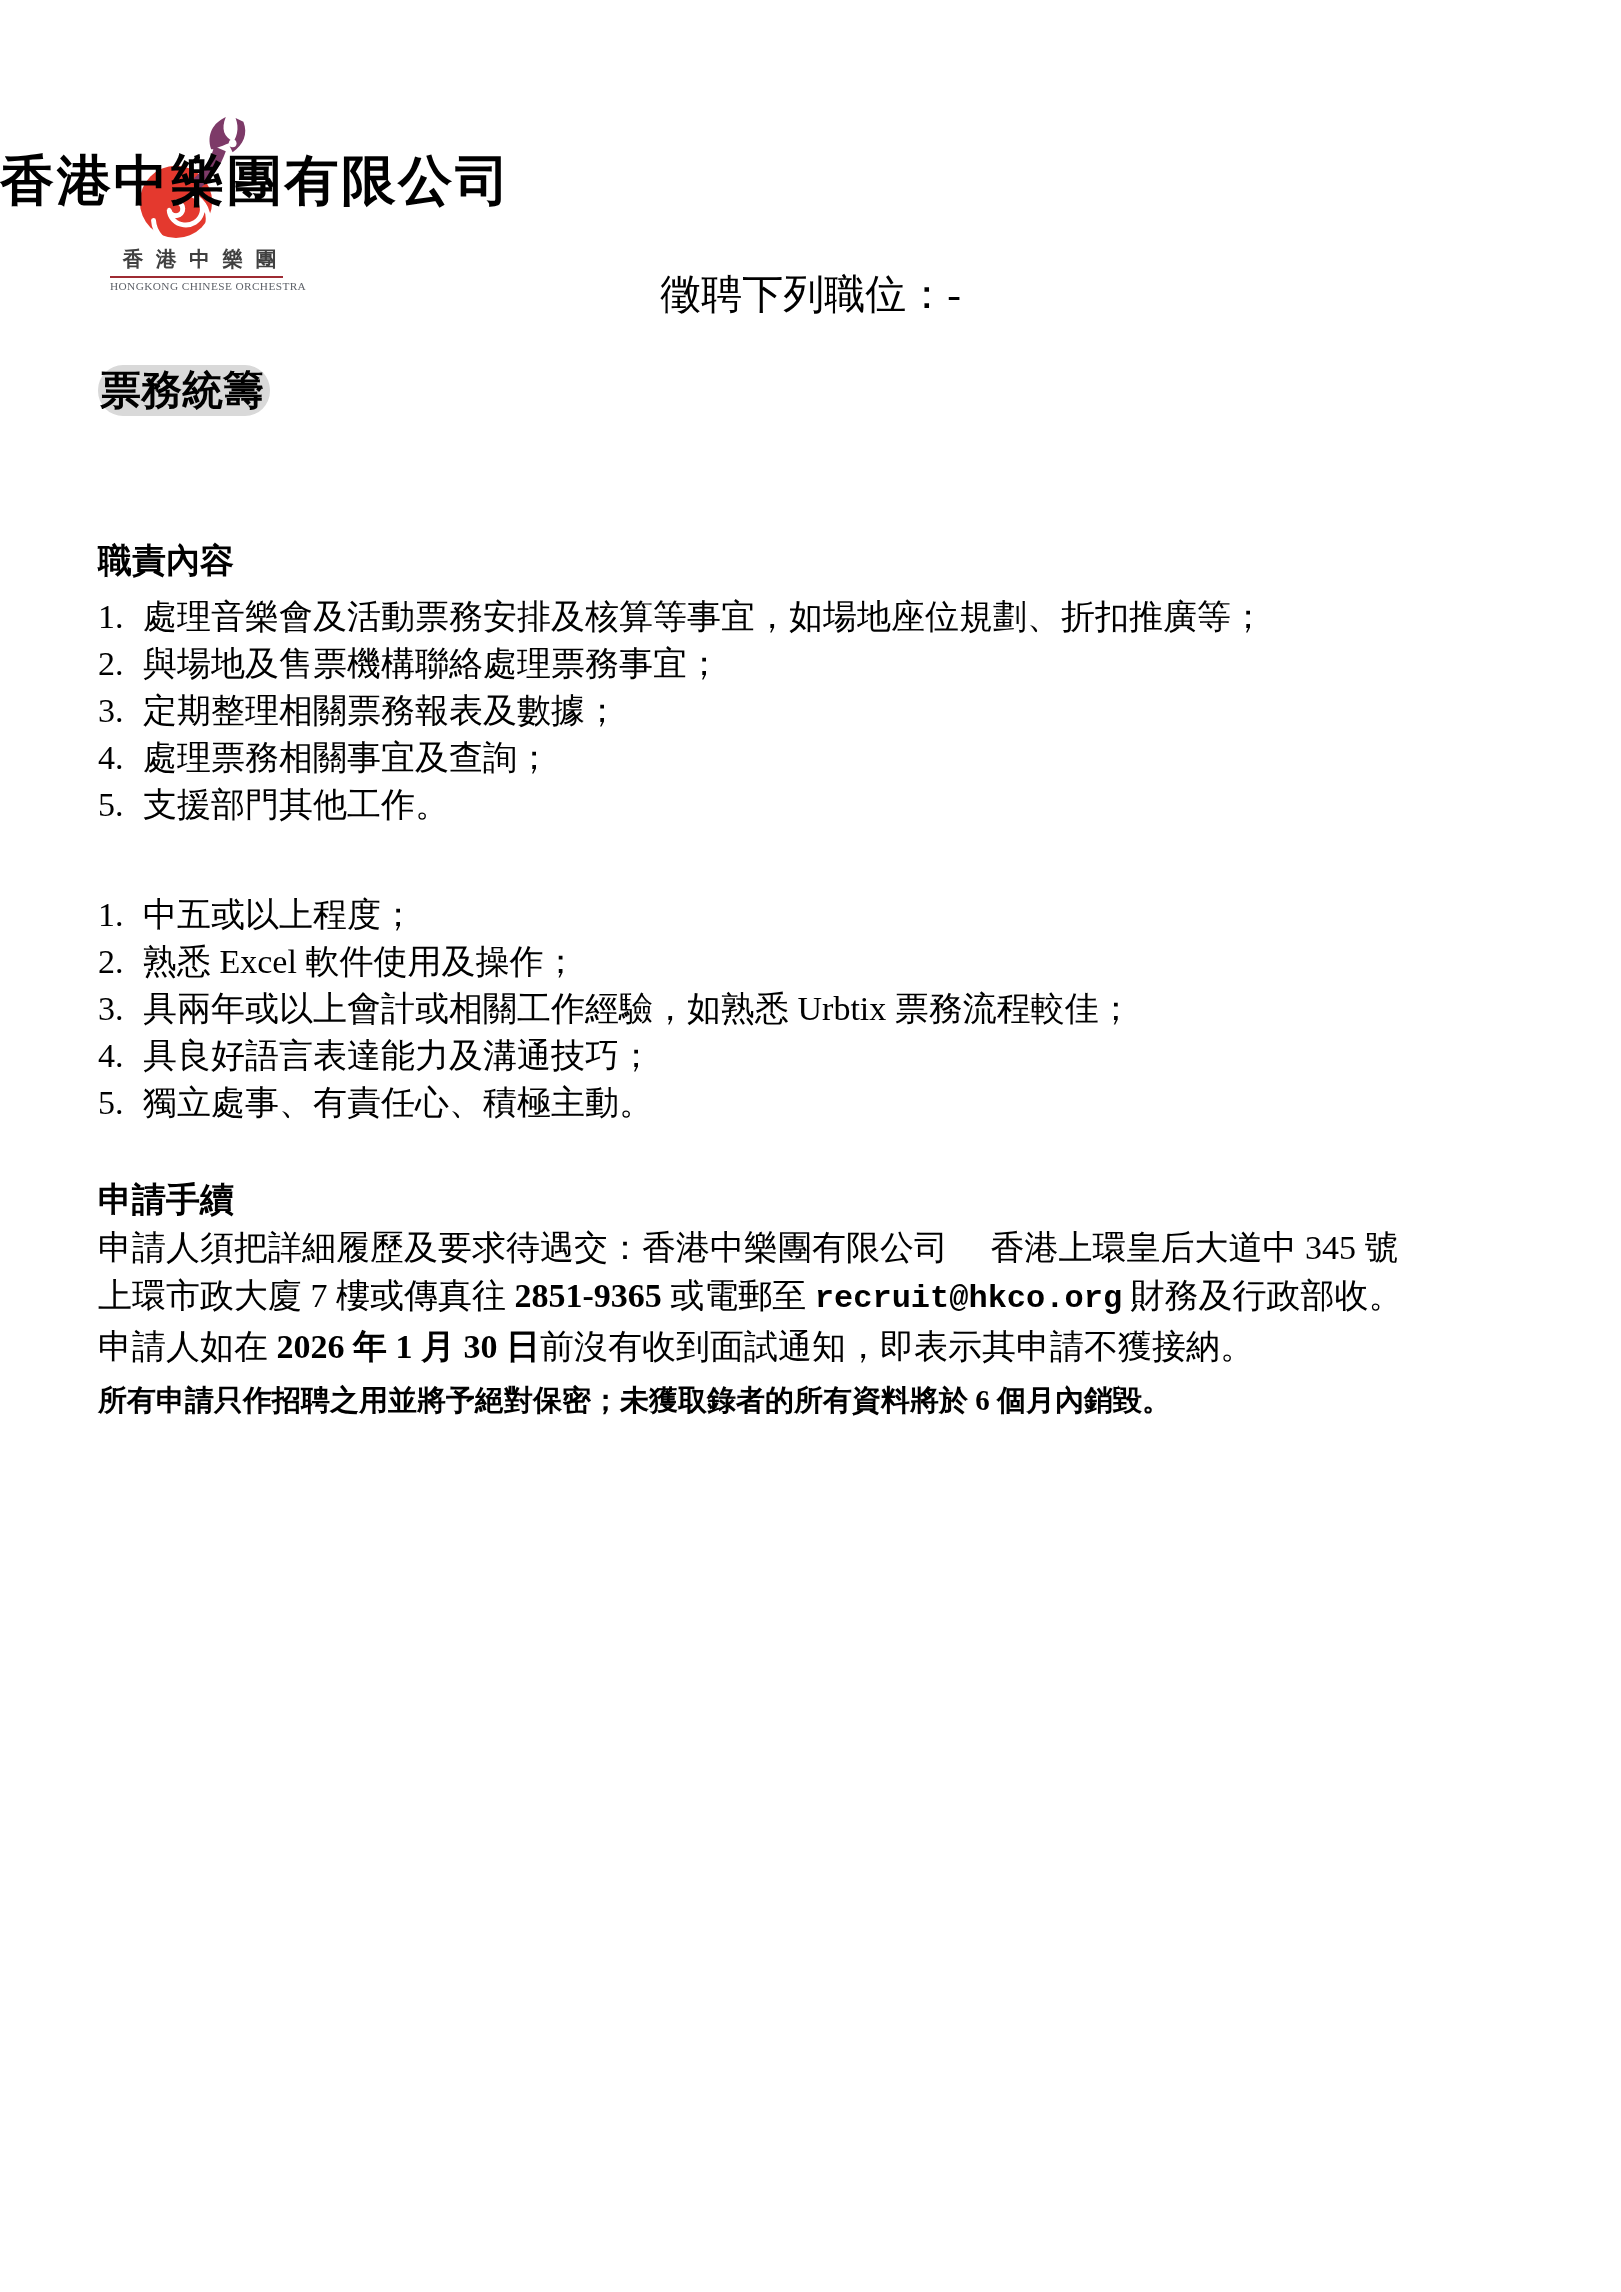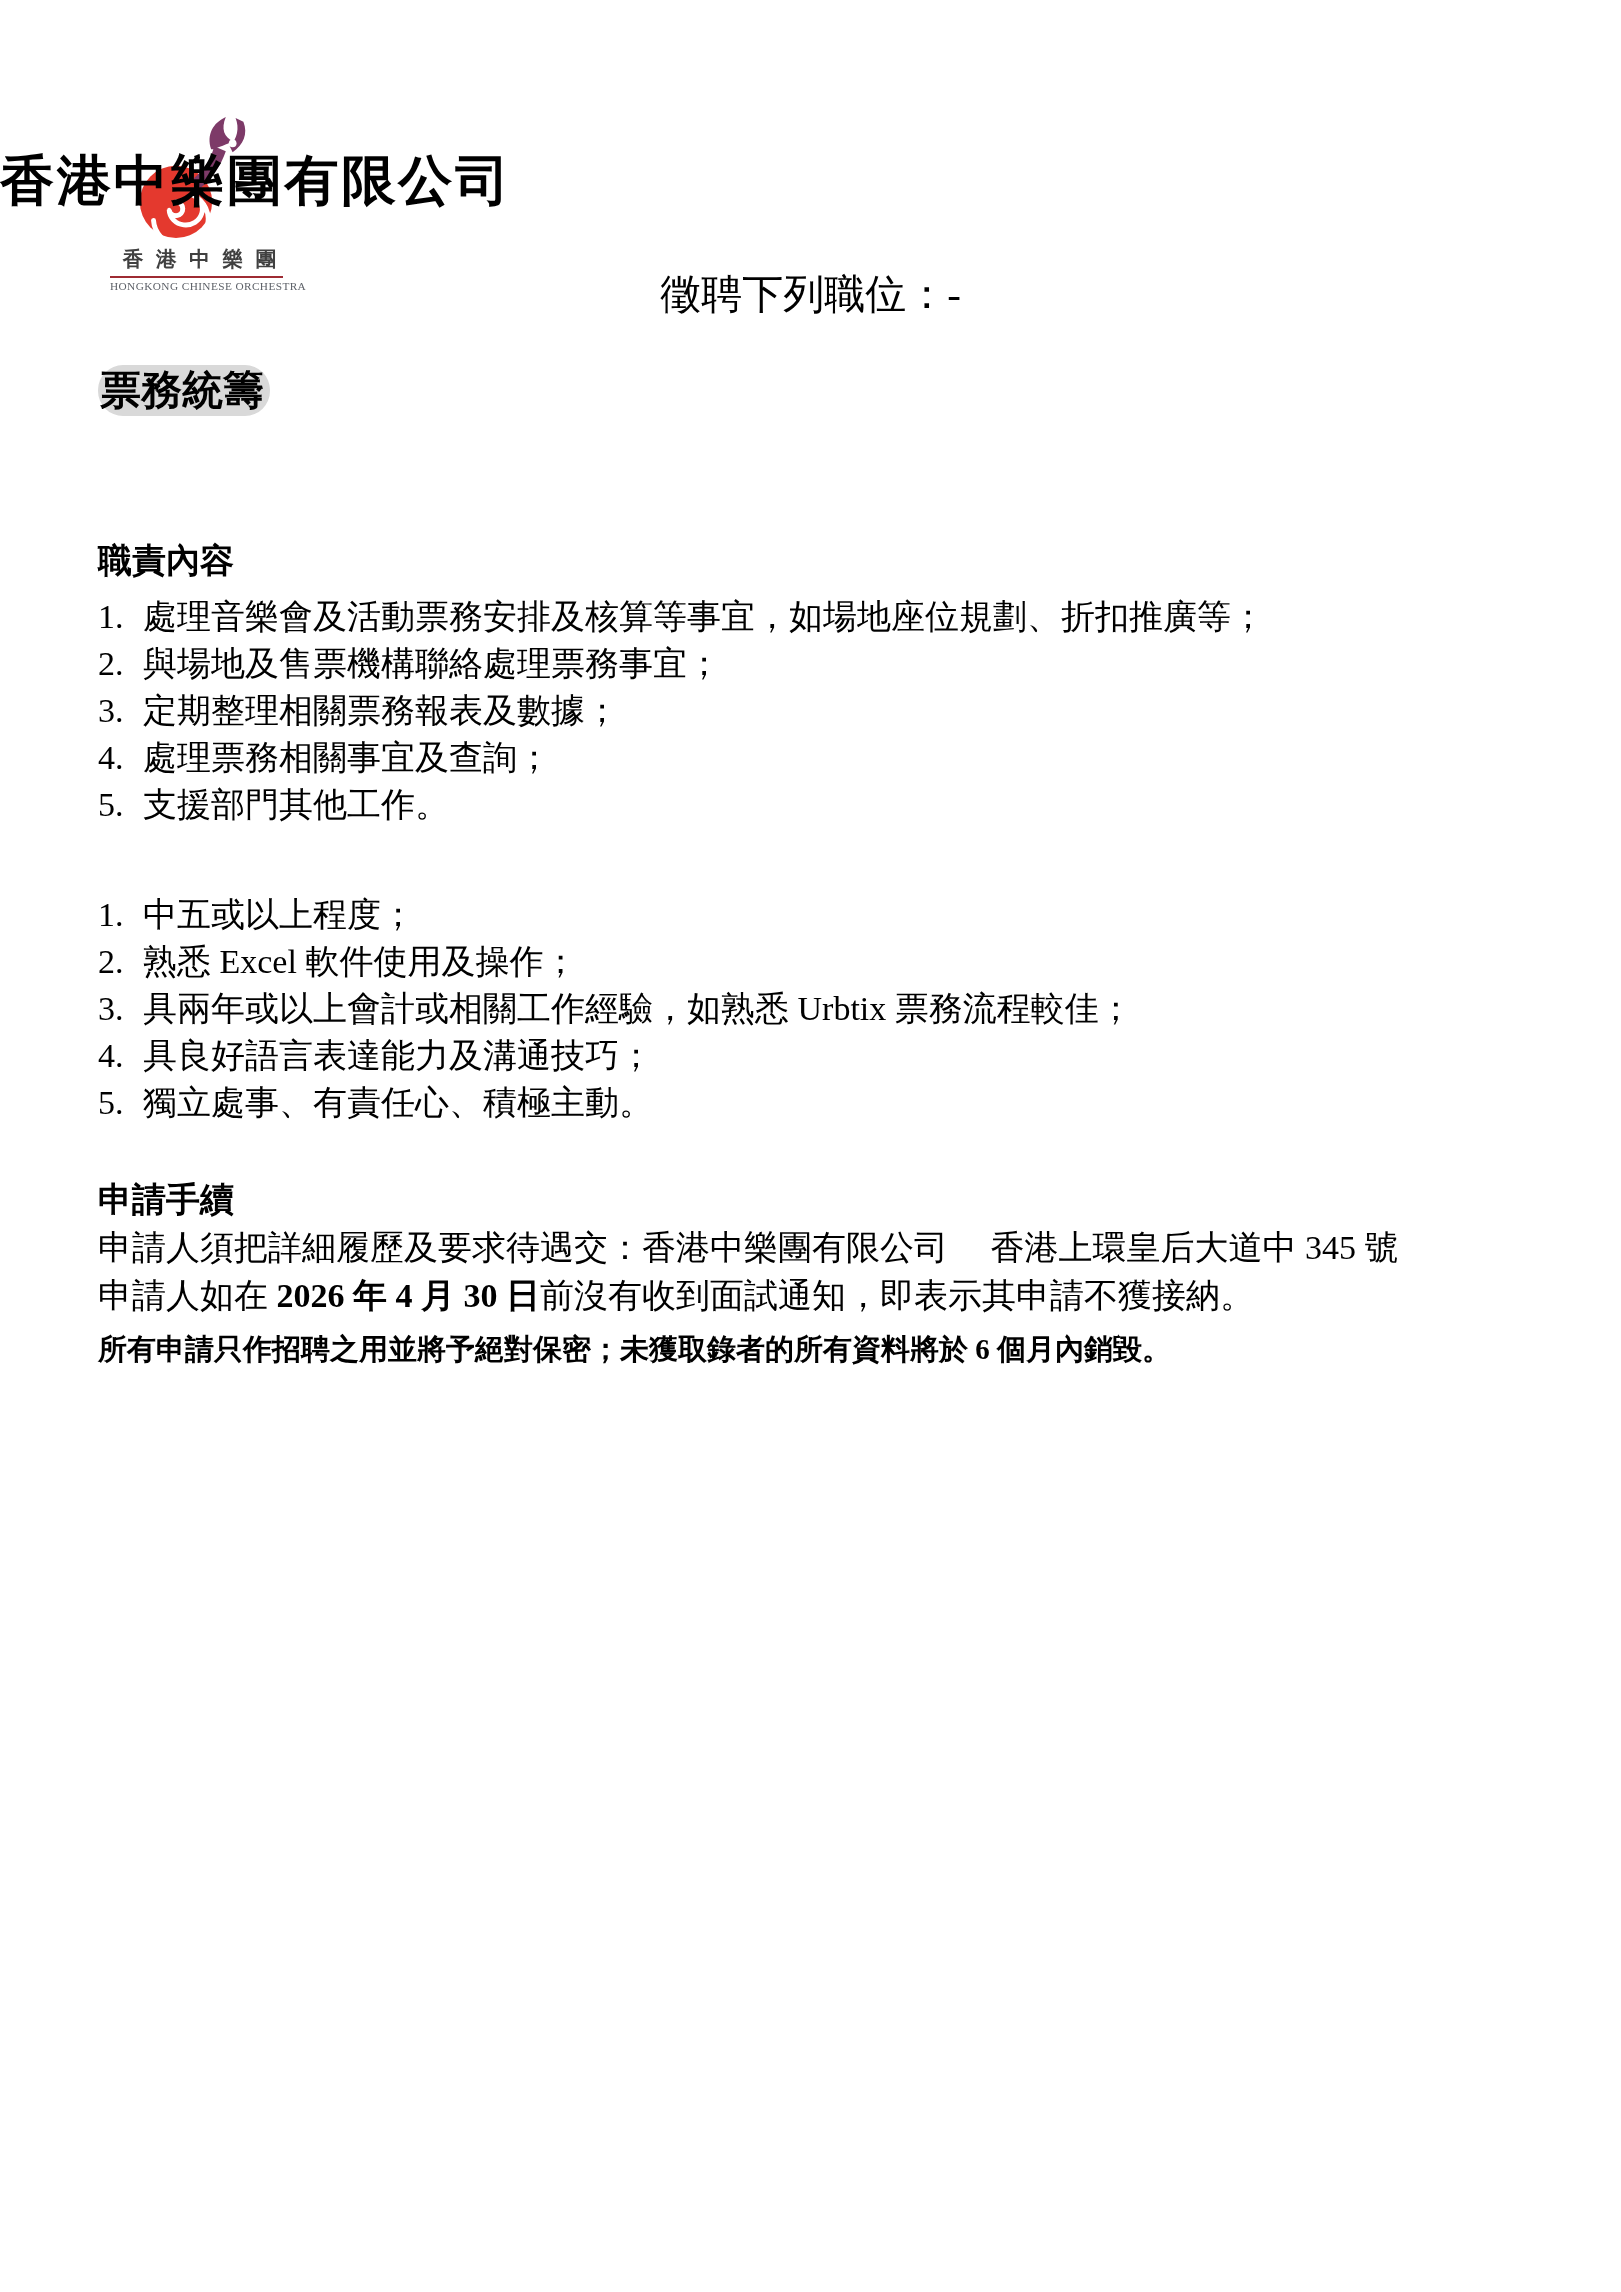--- a/index.html
+++ b/index.html
@@ -173,21 +173,24 @@
         </li>
       </ol>
     </section>
 
 
     <section class="sec-apply">
       <h2 class="sec">申請手續</h2>
       <div>
         <div class="pline">申請人須把詳細履歷及要求待遇交：香港中樂團有限公司　 香港上環皇后大道中 345 號</div>
         <div class="pline">
-          <span>申請人如在 </span><span class="b">2026 年 4 月 30 日</span><span>前沒有收到面試通知，即表示其申請不獲接納。</span>
+          <span>上環市政大廈 7 樓或傳真往 </span><span class="b">2851-9365</span><span> 或電郵至 </span><span class="email">recruit@hkco.org</span><span> 財務及行政部收。</span>
+        </div>
+        <div class="pline">
+          <span>申請人如在 </span><span class="b">2026 年 1 月 30 日</span><span>前沒有收到面試通知，即表示其申請不獲接納。</span>
         </div>
       </div>
       <p class="privacy">所有申請只作招聘之用並將予絕對保密；未獲取錄者的所有資料將於 6 個月內銷毀。</p>
     </section>
 
   </div>
 </div>
 
 
 </body></html>

